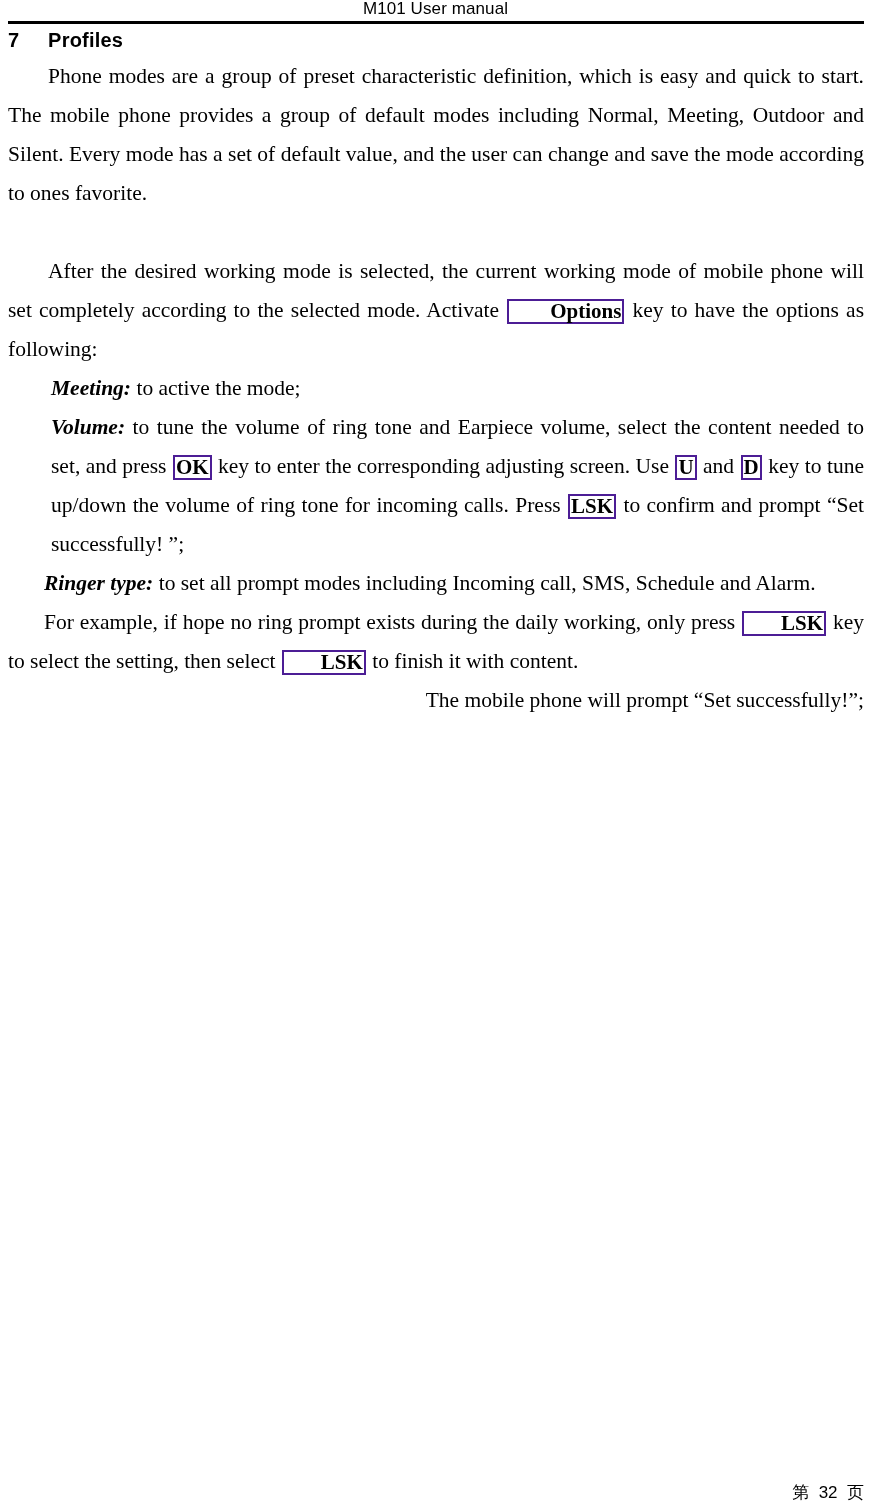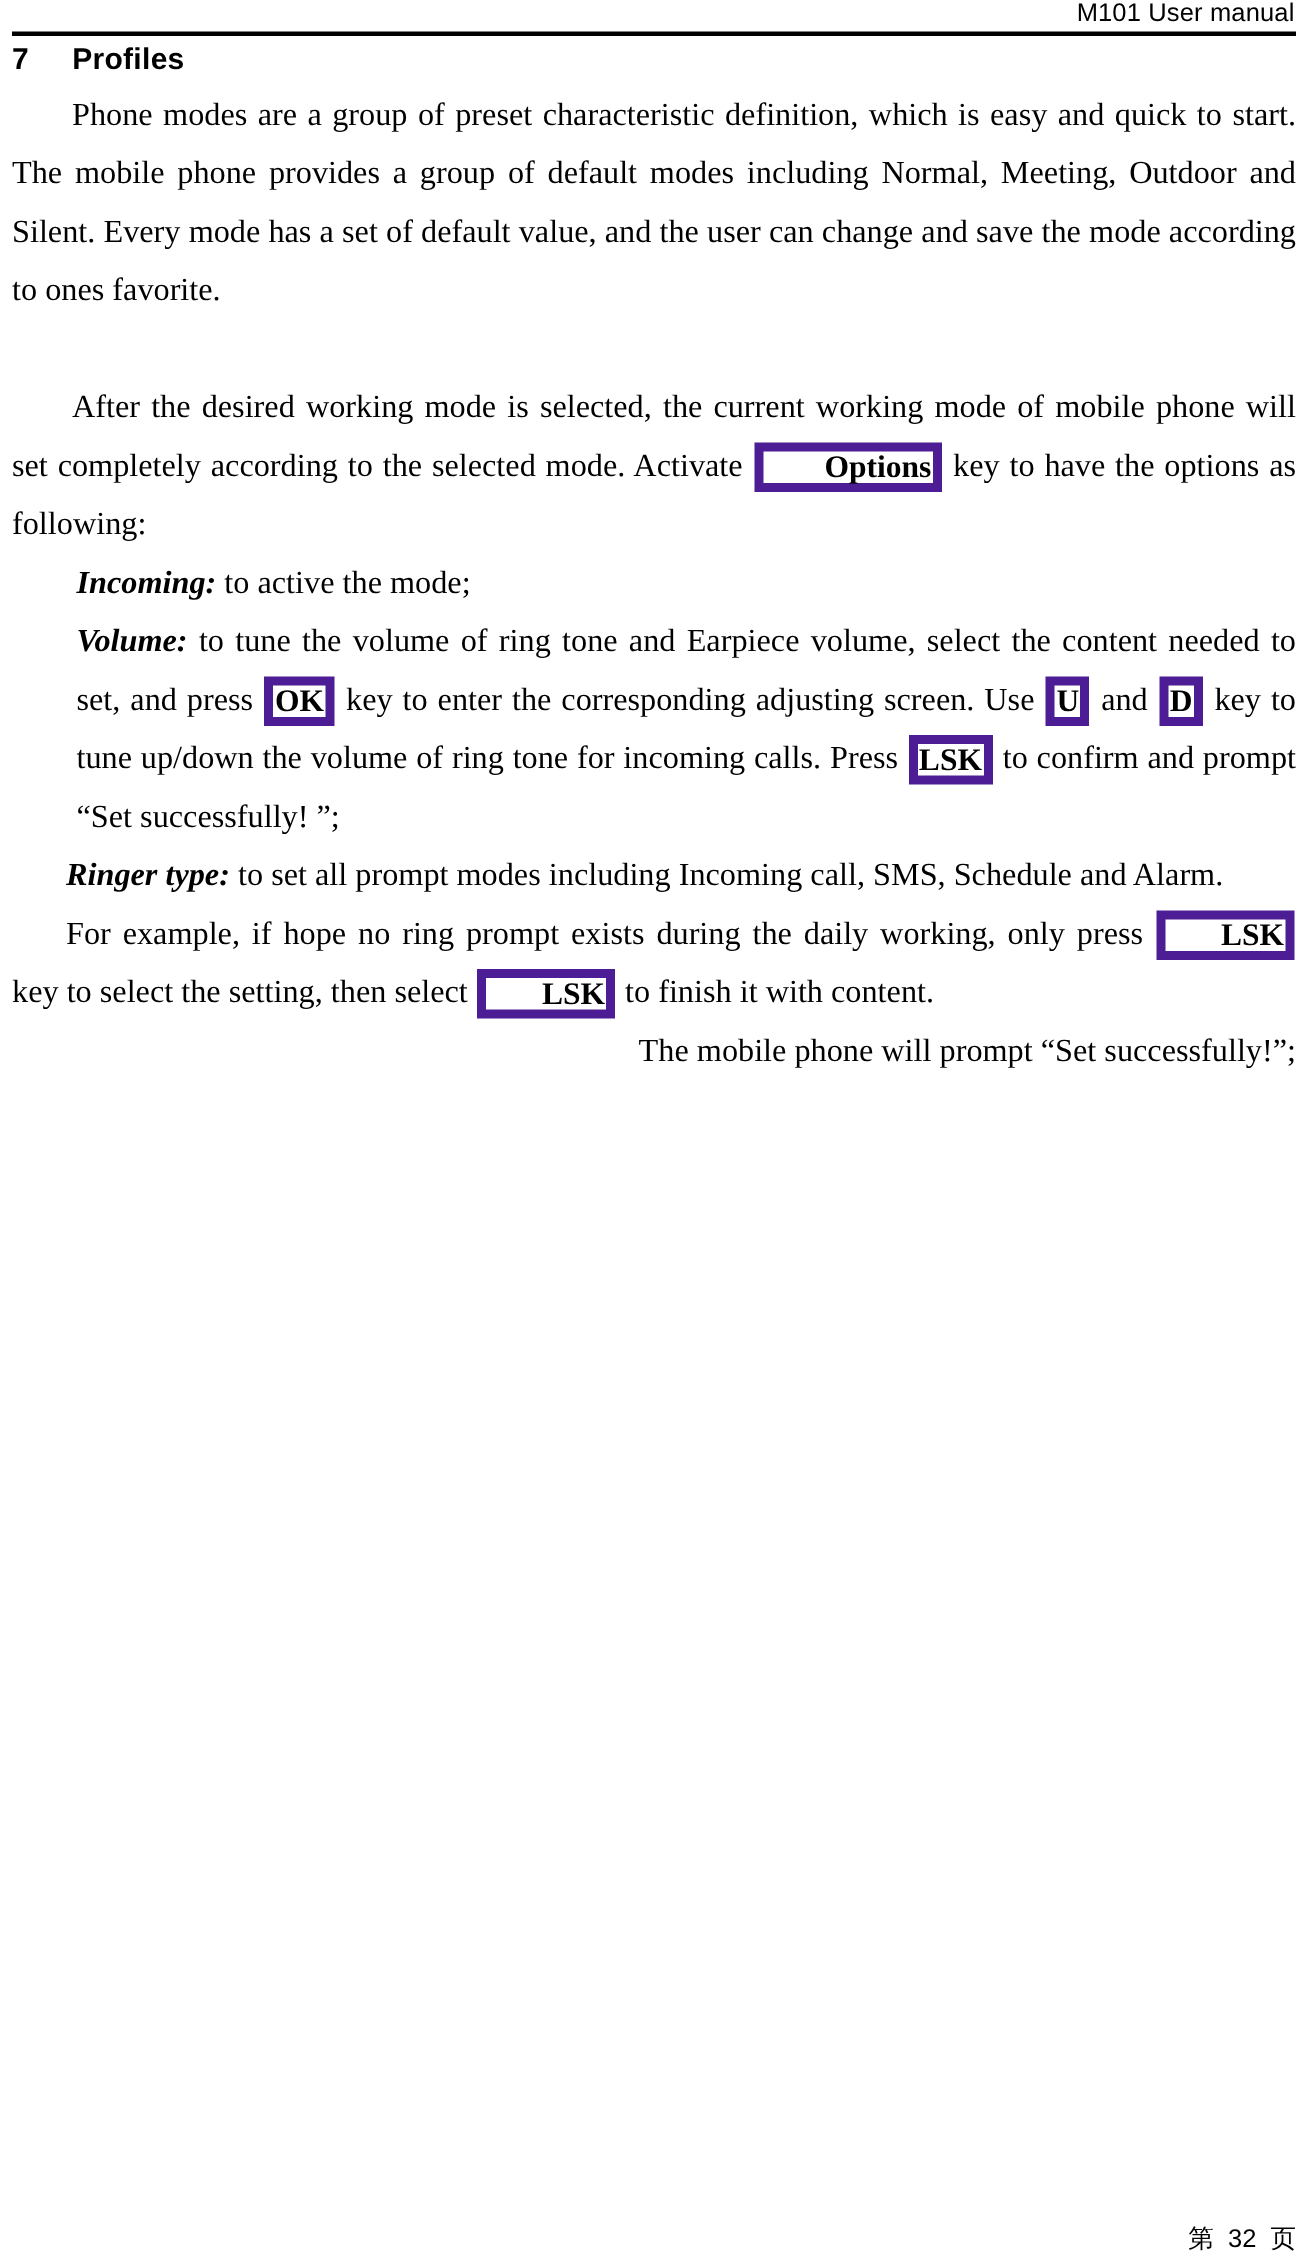--- a/index.html
+++ b/index.html
@@ -23,21 +23,21 @@
     box-sizing: border-box;
     padding: 0 8px;
   }
 
   
   .header {
     position: relative;
     height: 20px;
   }
   .header-title {
-    text-align: right;
+    text-align: center;
     font-family: "Liberation Sans", "DejaVu Sans", sans-serif;
     font-size: 17px;
     line-height: 18px;
     letter-spacing: 0.1px;
     padding-right: 1px;
   }
   .header-rule {
     border-bottom: 3px solid #000000;
     margin-top: 1px;
   }
@@ -102,21 +102,21 @@
   }
 
   .term {
     font-weight: bold;
     font-style: italic;
   }
 
   
   .key {
     display: inline-block;
-    border: 6px solid #4c1d95;
+    border: 2px solid #4c1d95;
     font-weight: bold;
     font-style: normal;
     line-height: 1.02;
     padding: 0 1px;
     margin: 0 1px;
     vertical-align: -1px;
     font-size: 21px;
   }
 
   
@@ -143,21 +143,21 @@
   <h1 class="chapter-heading">7     Profiles</h1>
 
   <div class="body-block">
 
     <p class="para">Phone modes are a group of preset characteristic definition, which is easy and quick to start. The mobile phone provides a group of default modes including Normal, Meeting, Outdoor and Silent. Every mode has a set of default value, and the user can change and save the mode according to ones favorite.</p>
 
     <div class="spacer-line"></div>
 
     <p class="para"><span>After the desired working mode is selected, the current working mode of mobile phone will set completely according to the selected mode. Activate </span><span class="key">Options</span><span> key to have the options as following:</span></p>
 
-    <p class="line indent-deep"><span class="term">Incoming:</span><span> to active the mode;</span></p>
+    <p class="line indent-deep"><span class="term">Meeting:</span><span> to active the mode;</span></p>
 
     <p class="line hang-deep"><span class="term">Volume:</span><span> to tune the volume of ring tone and Earpiece volume, select the content needed to set, and press </span><span class="key">OK</span><span> key to enter the corresponding adjusting screen. Use </span><span class="key">U</span><span> and </span><span class="key">D</span><span> key to tune up/down the volume of ring tone for incoming calls. Press </span><span class="key">LSK</span><span> to confirm and prompt “Set successfully! ”;</span></p>
 
     <p class="line indent-mid"><span class="term">Ringer type:</span><span> to set all prompt modes including Incoming call, SMS, Schedule and Alarm.</span></p>
 
     <p class="line hang-mid-first"><span>For example, if hope no ring prompt exists during the daily working, only press </span><span class="key">LSK</span><span> key to select the setting, then select </span><span class="key">LSK</span><span> to finish it with content.</span></p>
 
     <p class="line flush indent-mid">The mobile phone will prompt “Set successfully!”;</p>
 
 

